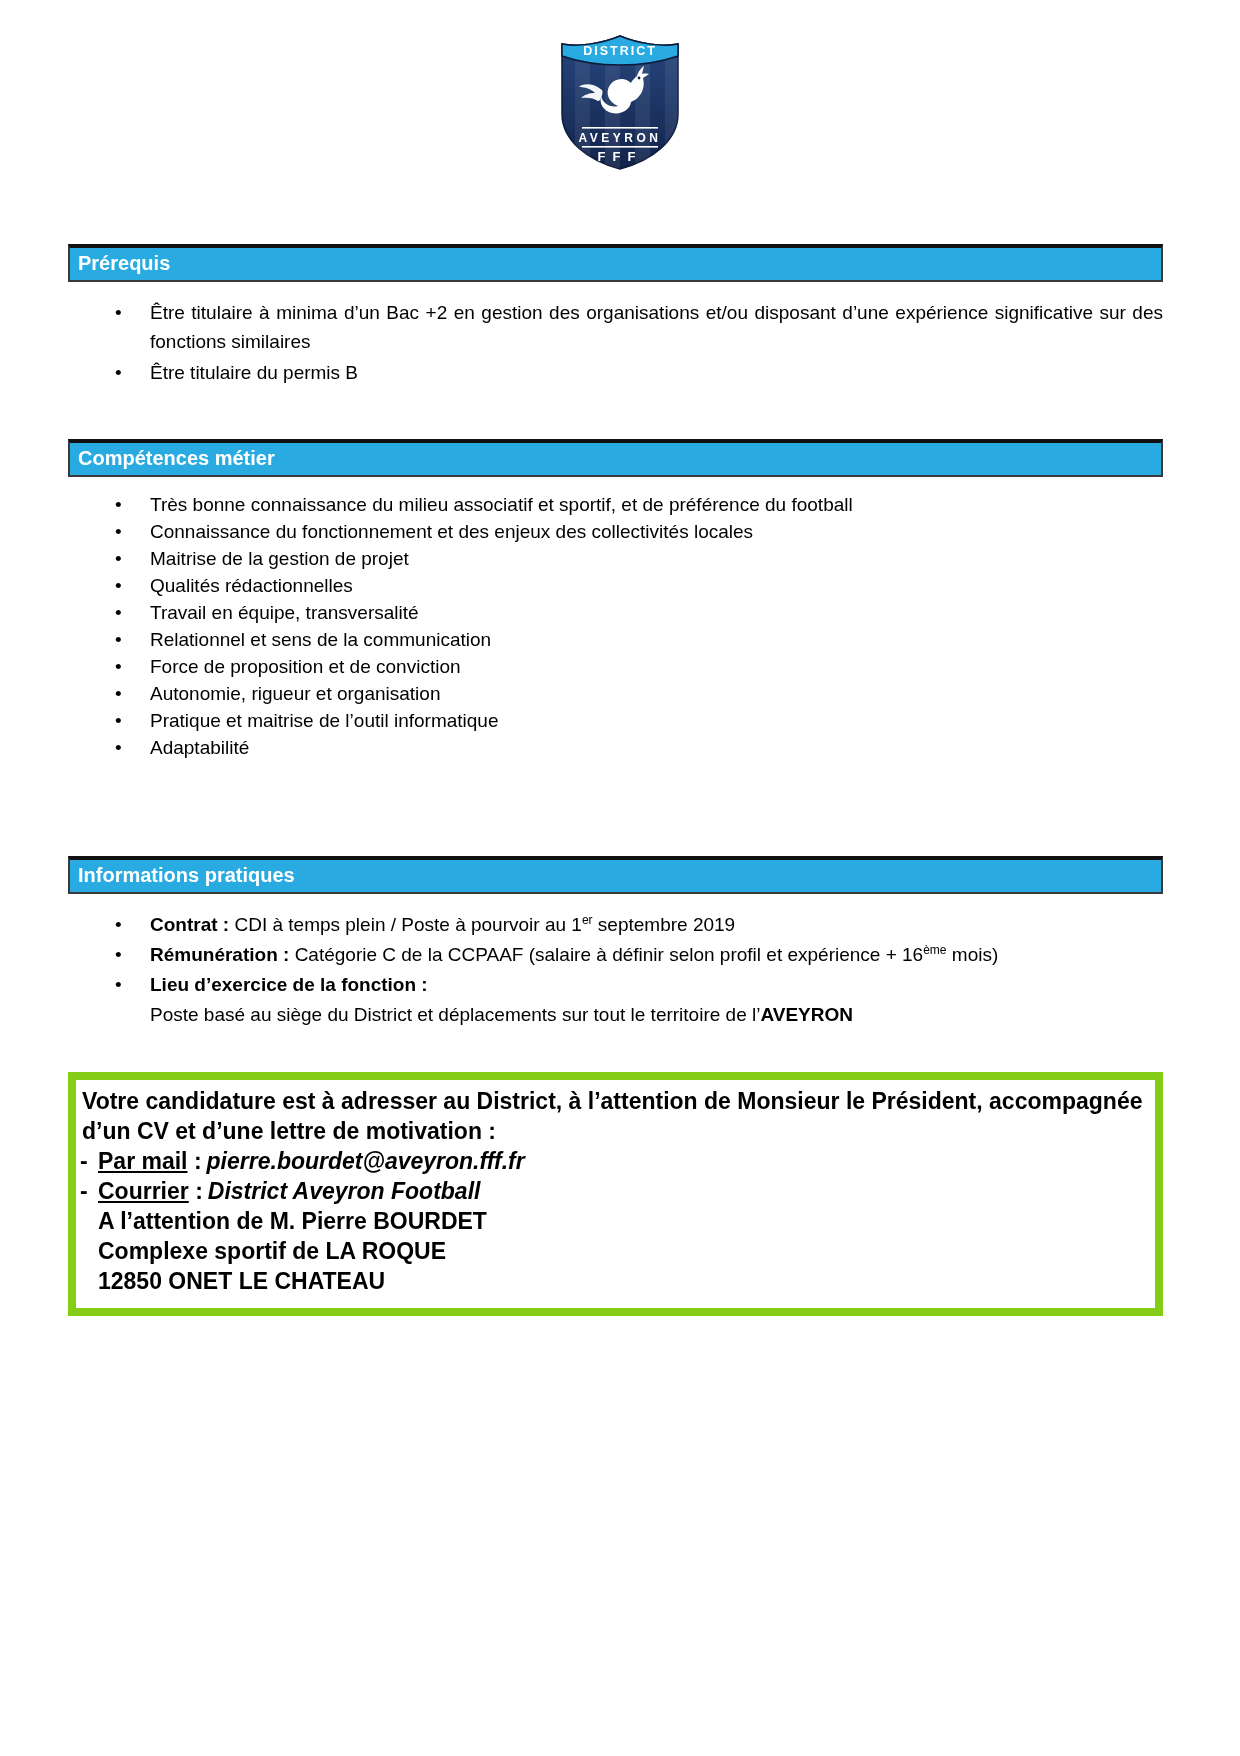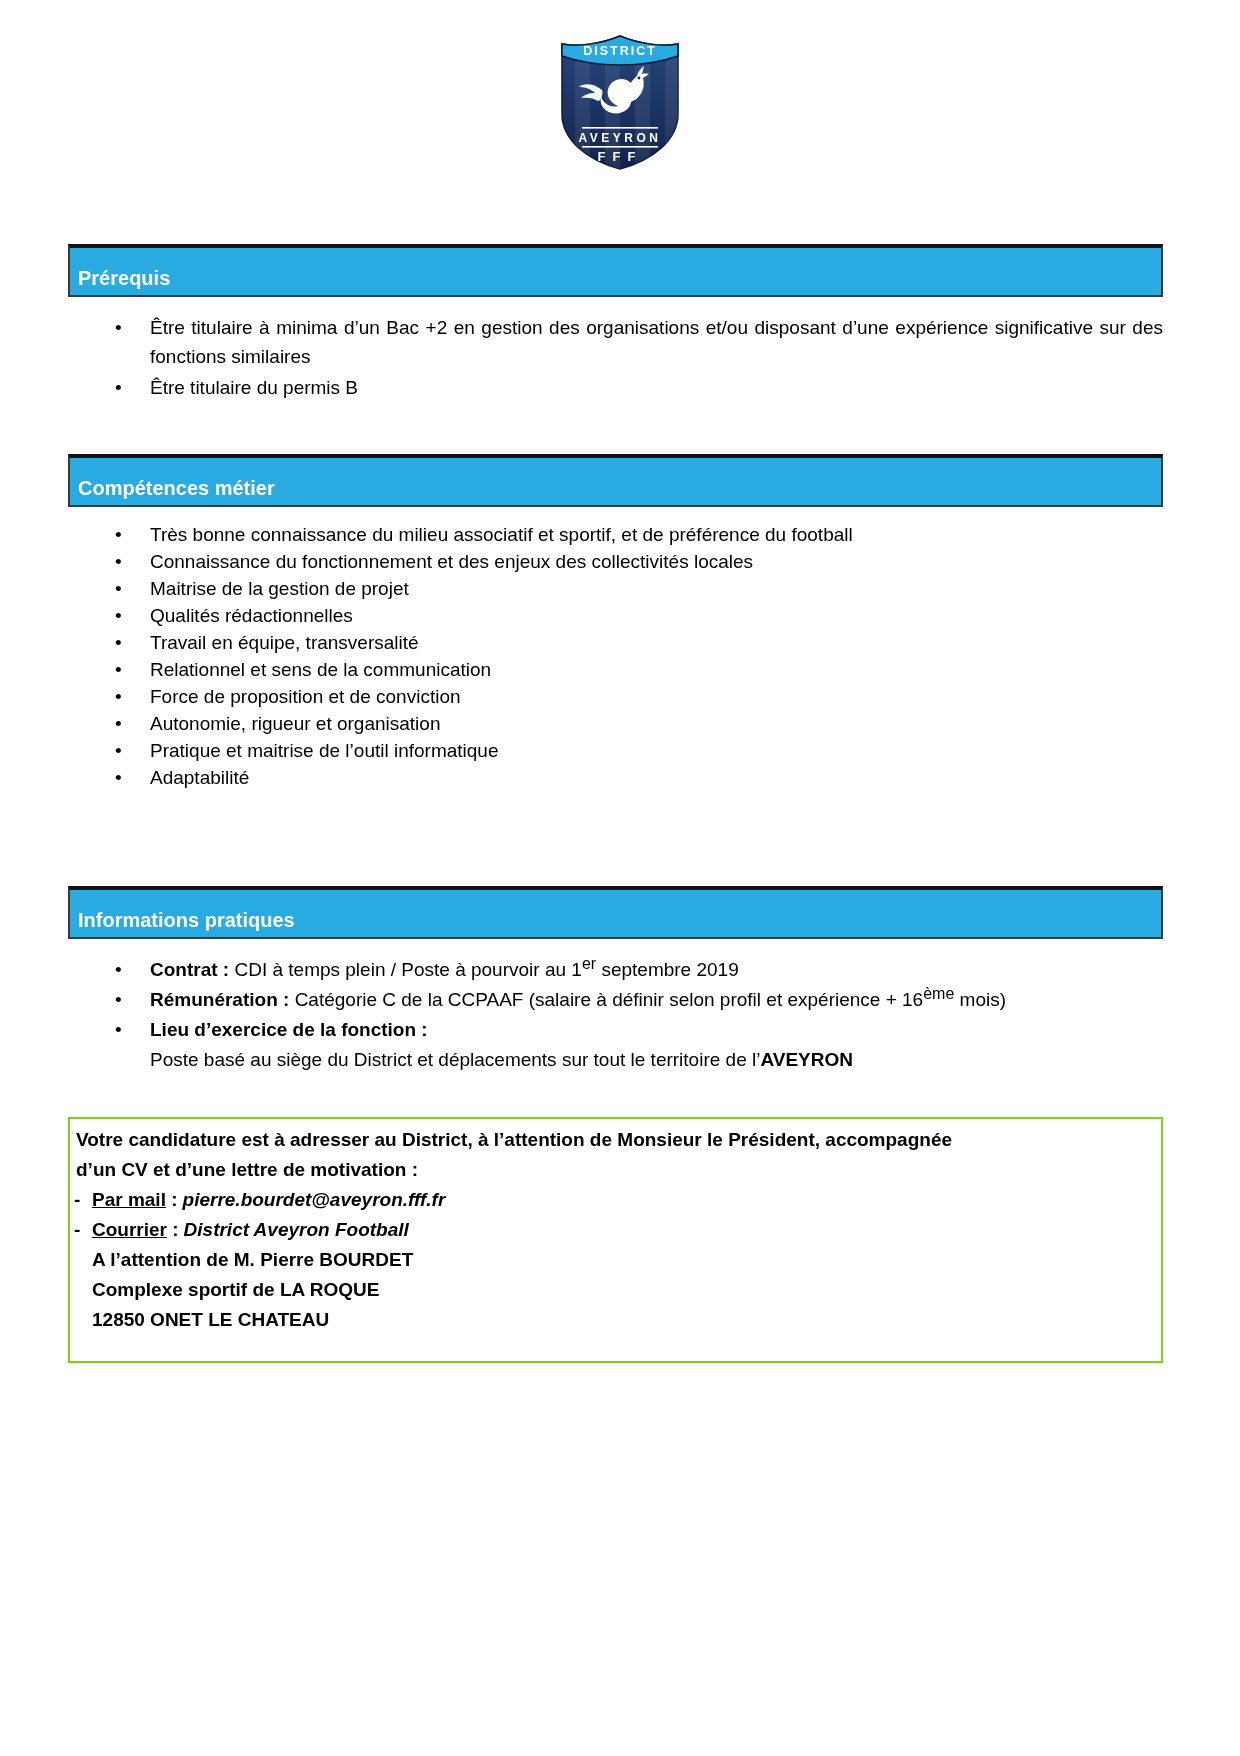--- a/index.html
+++ b/index.html
@@ -18,51 +18,51 @@
     margin-top:0;
     background:#29ABE2;
     border-top:4px solid #111111;
     border-left:2px solid #3a3a3a;
     border-right:2px solid #3a3a3a;
     border-bottom:2px solid #3a3a3a;
     color:#ffffff;
     font-weight:bold;
     font-size:20px;
     line-height:25px;
-    padding:18px 8px 4px 8px;
+    padding:3px 8px 4px 8px;
     box-sizing:border-box;
   }
   .bar-prerequis   { margin-top:70px; }
   .bar-competences { margin-top:52px; }
   .bar-infos       { margin-top:95px; }
 
   .bullet-list { margin-top:16px; font-size:19px; }
   .bullet-row { display:flex; padding-left:47px; }
   .bullet-glyph { flex:none; width:35px; }
   .btxt { flex:1; }
 
   .prereq-list .bullet-row { line-height:29px; margin-bottom:2px; }
   .prereq-list .justify { text-align:justify; }
 
   .comp-list { margin-top:14px; }
   .comp-list .bullet-row { line-height:27px; }
 
   .info-list { margin-top:16px; }
   .info-list .bullet-row { line-height:30px; }
   .lbl { font-weight:bold; }
-  sup { font-size:16px; line-height:0; }
+  sup { font-size:12px; line-height:0; }
 
   .contact-box {
     margin-top:42px;
-    border:2px solid #84cc16;
+    border:8px solid #84cc16;
     box-sizing:border-box;
     width:1095px;
-    padding:6px 10px 26px 2px;
+    padding:6px 10px 12px 2px;
     font-weight:bold;
-    font-size:19px;
+    font-size:23px;
     line-height:30px;
   }
   .cb-intro { padding-left:4px; }
   .cb-row { display:flex; padding-left:2px; }
   .cb-dash { flex:none; width:18px; }
   .cb-label { text-decoration:underline; }
   .cb-value { margin-left:5px;font-style:italic; }
   .cb-addr { padding-left:20px; }
 </style>
 </head>

